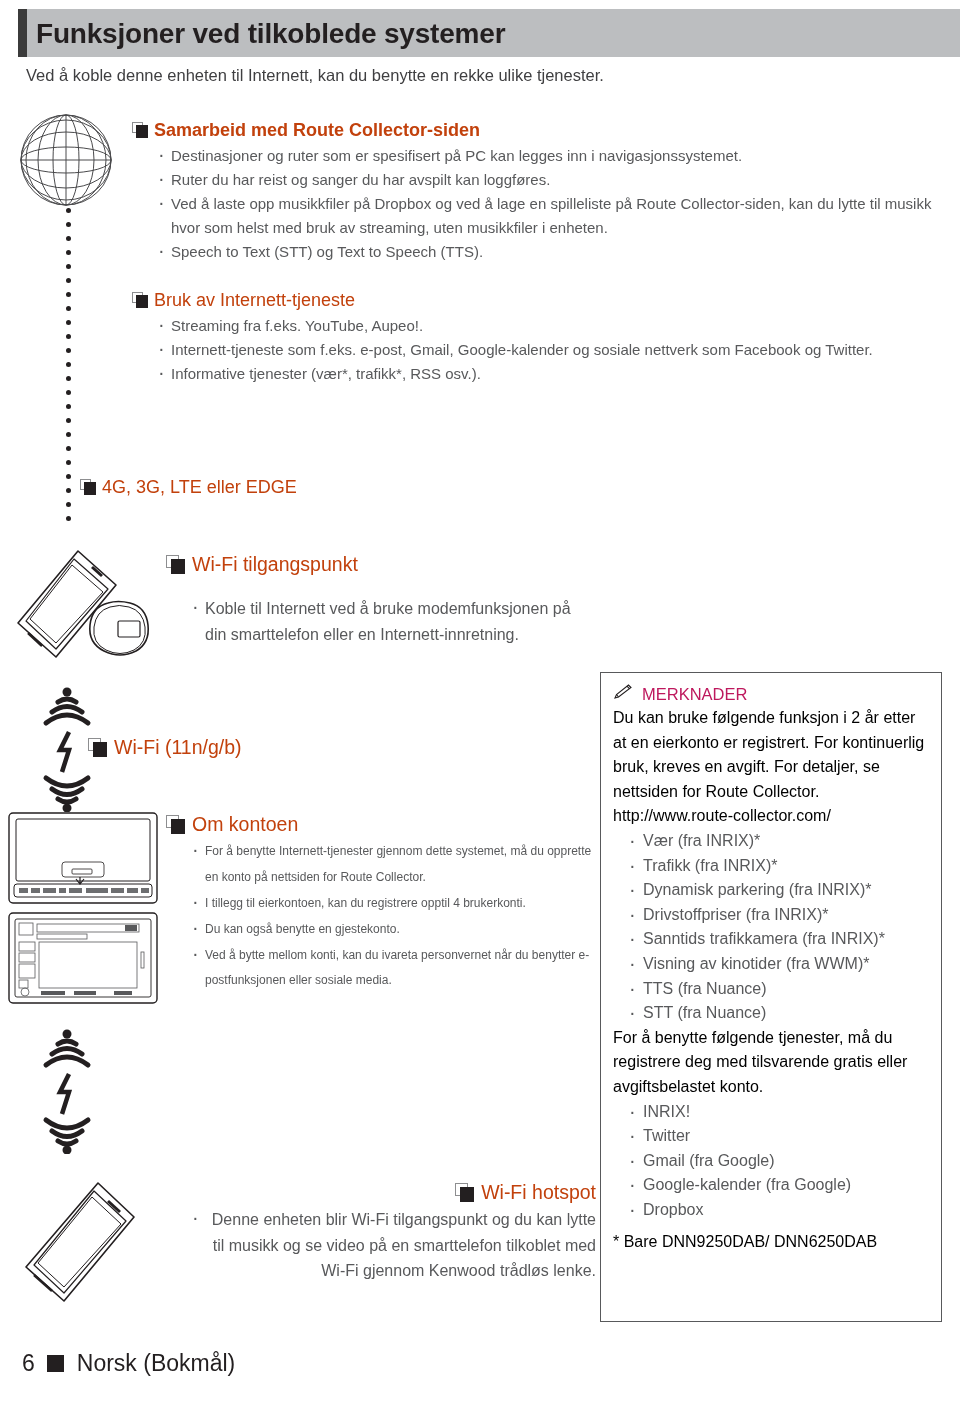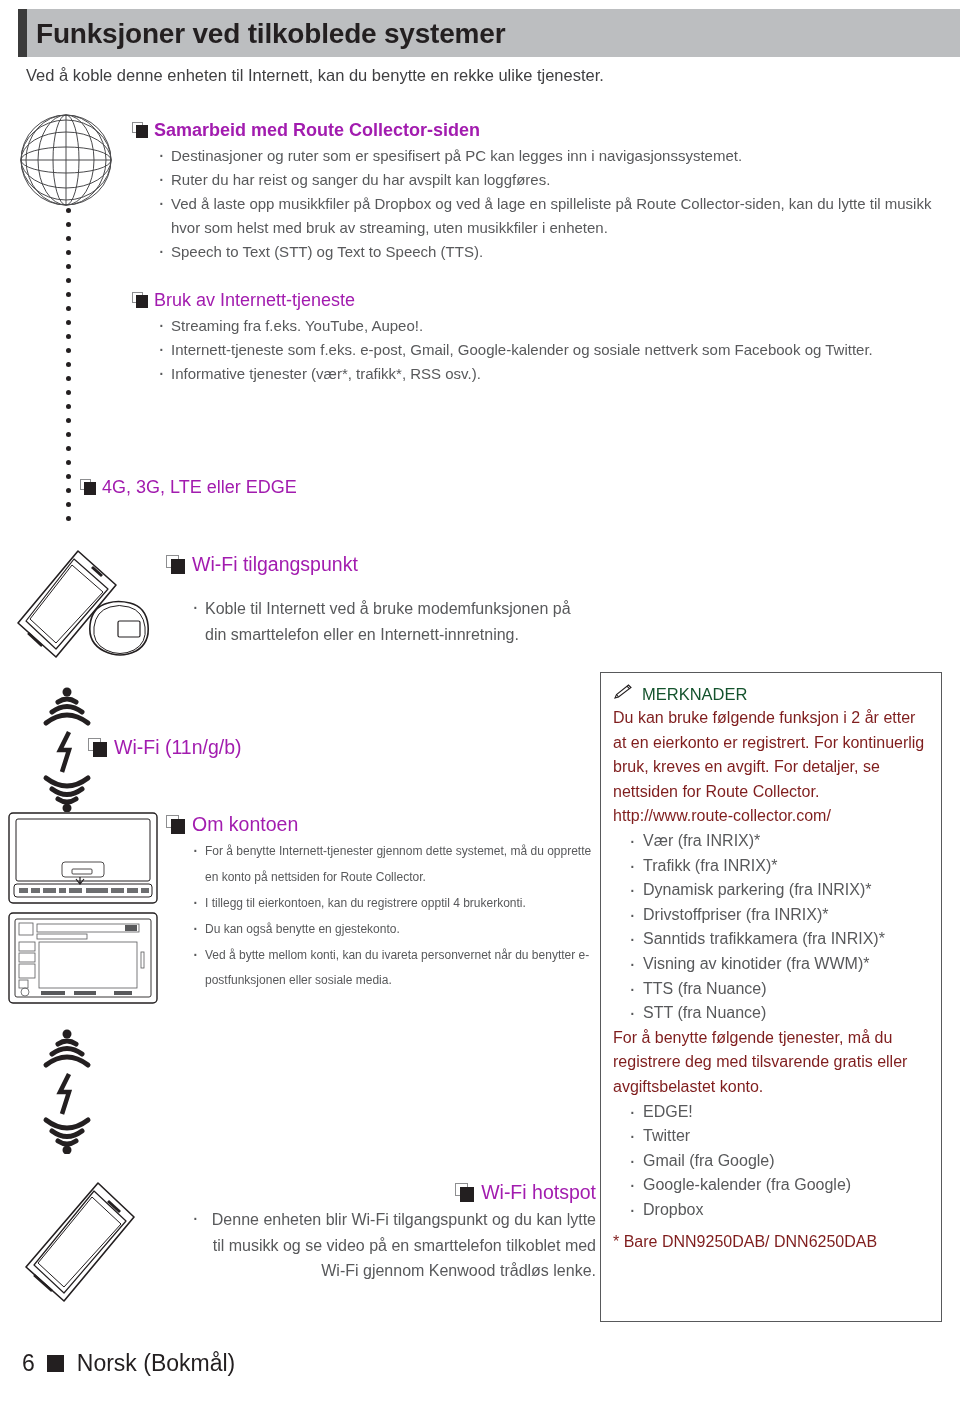--- a/index.html
+++ b/index.html
@@ -53,21 +53,21 @@
   }
   .sq::after{
     content:"";position:absolute;left:4px;top:3px;width:12px;height:13px;
     background:#231f20;
   }
   .sq.big{width:19px;height:19px;vertical-align:-3px;margin-right:7px;}
   .sq.big::before{width:13px;height:13px;}
   .sq.big::after{left:5px;top:4px;width:14px;height:15px;}
 
   .head{
-    font-size:18px;font-weight:normal;color:#a21caf;
+    font-size:18px;font-weight:normal;color:#c2410c;
     line-height:24px;white-space:nowrap;
   }
   .head.bold{font-weight:bold;}
 
   ul.bl{margin:0;padding:0;list-style:none;}
   ul.bl > li{
     position:relative;padding-left:17px;
     font-size:15px;line-height:23.5px;color:#58595b;
     margin:0 0 0.5px 0;
   }
@@ -99,26 +99,26 @@
   #sec-hotspot ul{margin-top:3px;padding-left:22px;}
   #sec-hotspot ul > li{font-size:16px;line-height:25.5px;}
 
   
   .notes{
     position:absolute;left:600px;top:672px;width:342px;height:650px;
     border:1.4px solid #58595b;box-sizing:border-box;
     padding:10px 12px 0 12px;
   }
   .notes-title{
-    font-size:16.5px;color:#14532d;line-height:22px;
+    font-size:16.5px;color:#be185d;line-height:22px;
     display:flex;align-items:center;margin-bottom:1px;
   }
   .notes-title .pencil{margin-right:9px;display:inline-block;}
   .notes p{
-    margin:0;font-size:16px;line-height:24.6px;color:#7f1d1d;
+    margin:0;font-size:16px;line-height:24.6px;color:#000000;
   }
   .notes ul{margin:0;padding:0 0 0 14px;list-style:none;}
   .notes ul > li{
     position:relative;padding-left:16px;
     font-size:16px;line-height:24.6px;color:#58595b;
   }
   .notes ul > li::before{
     content:"\00B7";position:absolute;left:2px;top:-1px;
     font-size:20px;line-height:24.6px;color:#58595b;
   }
@@ -374,21 +374,21 @@
     <li>Trafikk (fra INRIX)*</li>
     <li>Dynamisk parkering (fra INRIX)*</li>
     <li>Drivstoffpriser (fra INRIX)*</li>
     <li>Sanntids trafikkamera (fra INRIX)*</li>
     <li>Visning av kinotider (fra WWM)*</li>
     <li>TTS (fra Nuance)</li>
     <li>STT (fra Nuance)</li>
   </ul>
   <p>For å benytte følgende tjenester, må du registrere deg med tilsvarende gratis eller avgiftsbelastet konto.</p>
   <ul>
-    <li>EDGE!</li>
+    <li>INRIX!</li>
     <li>Twitter</li>
     <li>Gmail (fra Google)</li>
     <li>Google-kalender (fra Google)</li>
     <li>Dropbox</li>
   </ul>
   <p class="foot">* Bare DNN9250DAB/ DNN6250DAB</p>
 </div>
 
 <div class="footer">
   <span class="pg">6</span>

